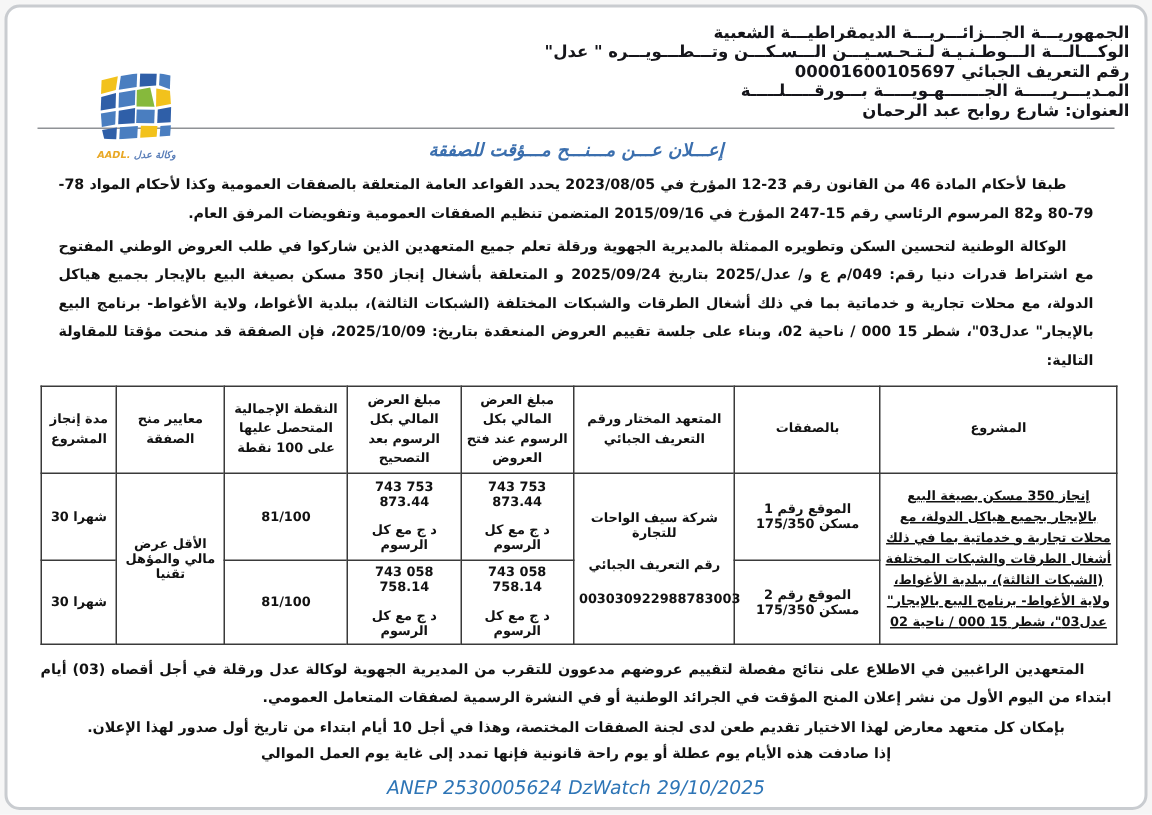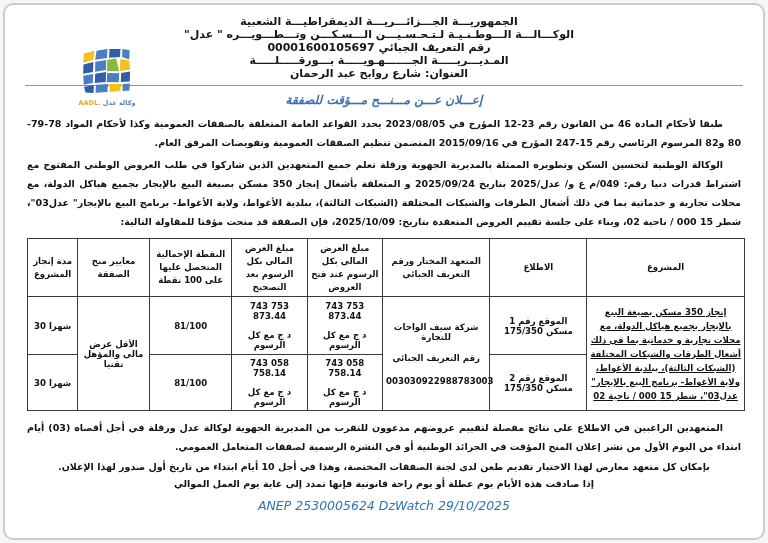--- a/index.html
+++ b/index.html
@@ -3,31 +3,31 @@
 <meta charset="utf-8">
 <style>
   * { margin:0; padding:0; box-sizing:border-box; }
   html,body { width:768px; height:543px; background:#f6f6f6; font-family:"DejaVu Sans", sans-serif; }
   .page {
     position:absolute; left:3px; top:3px; width:762px; height:537px;
     background:#ffffff; border:2px solid #c9ccd0; border-radius:10px; overflow:hidden;
   }
   
   .letterhead { position:relative; padding-top:10px; }
-  .logo-wrap { position:absolute; left:70px; top:44px; width:64px; text-align:center; }
+  .logo-wrap { position:absolute; left:54px; top:44px; width:64px; text-align:center;font-style:italic; }
   .logo-caption { font-size:6.5px; font-weight:bold; margin-top:2px; white-space:nowrap; direction:rtl; }
   .logo-caption .ar { color:#5b7fb9; }
   .logo-caption .en { color:#e9a826; }
-  .head-lines { direction:rtl; text-align:center; font-size:11px; font-weight:bold; color:#15151a; line-height:13px; padding-right:10px; }
+  .head-lines { direction:rtl; font-size:11px; font-weight:bold; color:#15151a; line-height:13px; padding-right:10px; }
   .head-lines .hl { white-space:nowrap; }
   .divider { border:none; border-top:1.6px solid #8f9296; margin:5px 20px 0 20px; }
   
   .title { direction:rtl; text-align:center; margin-top:7px; color:#3b6fae; font-size:12px; font-weight:bold; font-style:italic; letter-spacing:.5px; }
   
-  .body-text { direction:rtl; padding:0 22px; font-size:9.5px; font-weight:600; color:#121212; }
+  .body-text { direction:rtl; padding:0 34px; font-size:9.5px; font-weight:600; color:#121212; }
   .body-text p { text-align:justify; line-height:19px; }
   .p1 { margin-top:7px; text-indent:18px; }
   .p2 { margin-top:3px; text-indent:18px; }
   
   table.results { direction:rtl; border-collapse:collapse; margin:7px 22px 0 22px; width:718px; table-layout:fixed; }
   table.results th, table.results td { border:1px solid #3a3a3a; font-size:8.6px; font-weight:bold; color:#121212; text-align:center; vertical-align:middle; padding:2px 3px; }
   table.results thead tr { height:58px; }
   table.results .r1 { height:58px; }
   table.results .r2 { height:56px; }
   th.h { line-height:13px; }
@@ -104,21 +104,21 @@
         <col style="width:15%">
         <col style="width:10.5%">
       <col style="width:10.5%">
         <col style="width:11.5%">
         <col style="width:10%">
         <col style="width:7%">
     </colgroup>
     <thead>
       <tr>
         <th class="h">المشروع</th>
-        <th class="h">الاطلاع</th>
+        <th class="h">بالصفقات</th>
         <th class="h">المتعهد المختار ورقم التعريف الجبائي</th>
         <th class="h">مبلغ العرض المالي بكل الرسوم عند فتح العروض</th>
         <th class="h">مبلغ العرض المالي بكل الرسوم بعد التصحيح</th>
         <th class="h">النقطة الإجمالية المتحصل عليها على 100 نقطة</th>
         <th class="h">معايير منح الصفقة</th>
         <th class="h">مدة إنجاز المشروع</th>
       </tr>
     </thead>
     <tbody>
       <tr class="r1">

